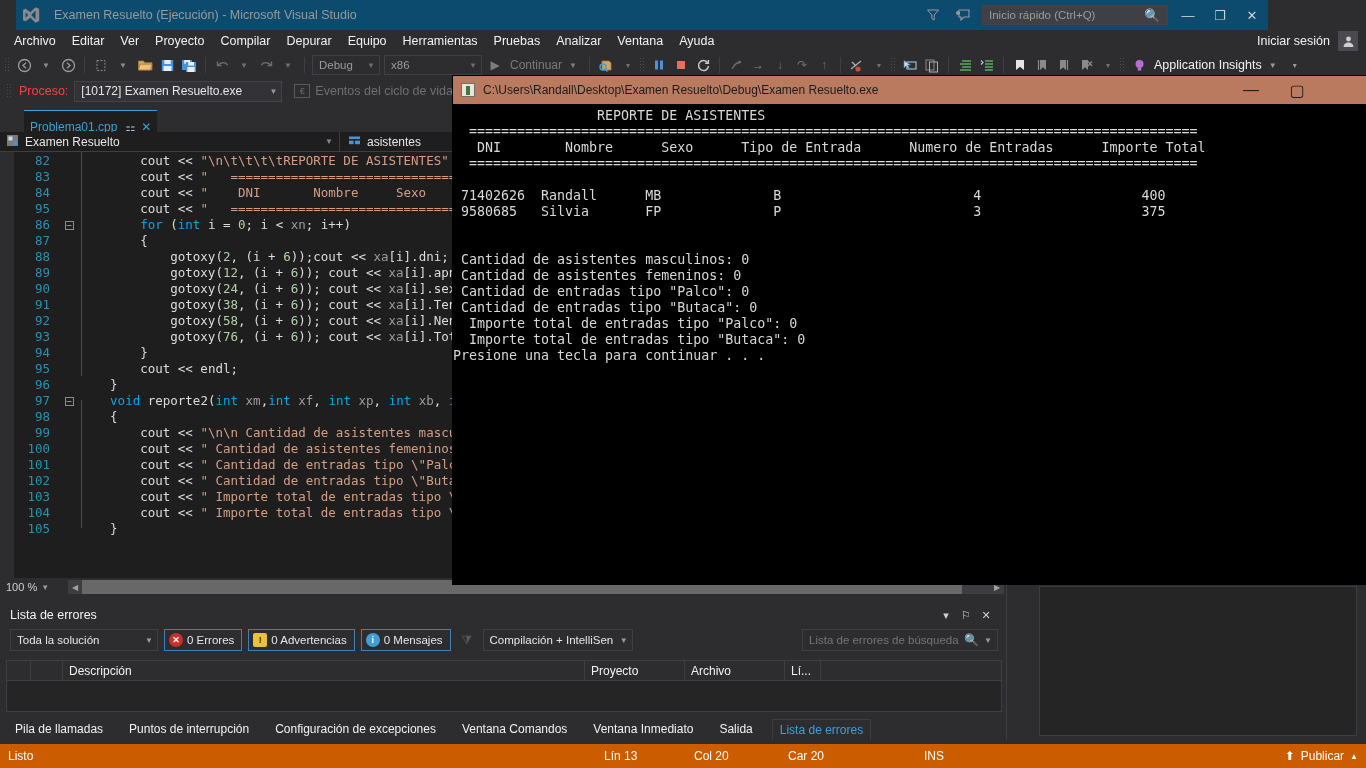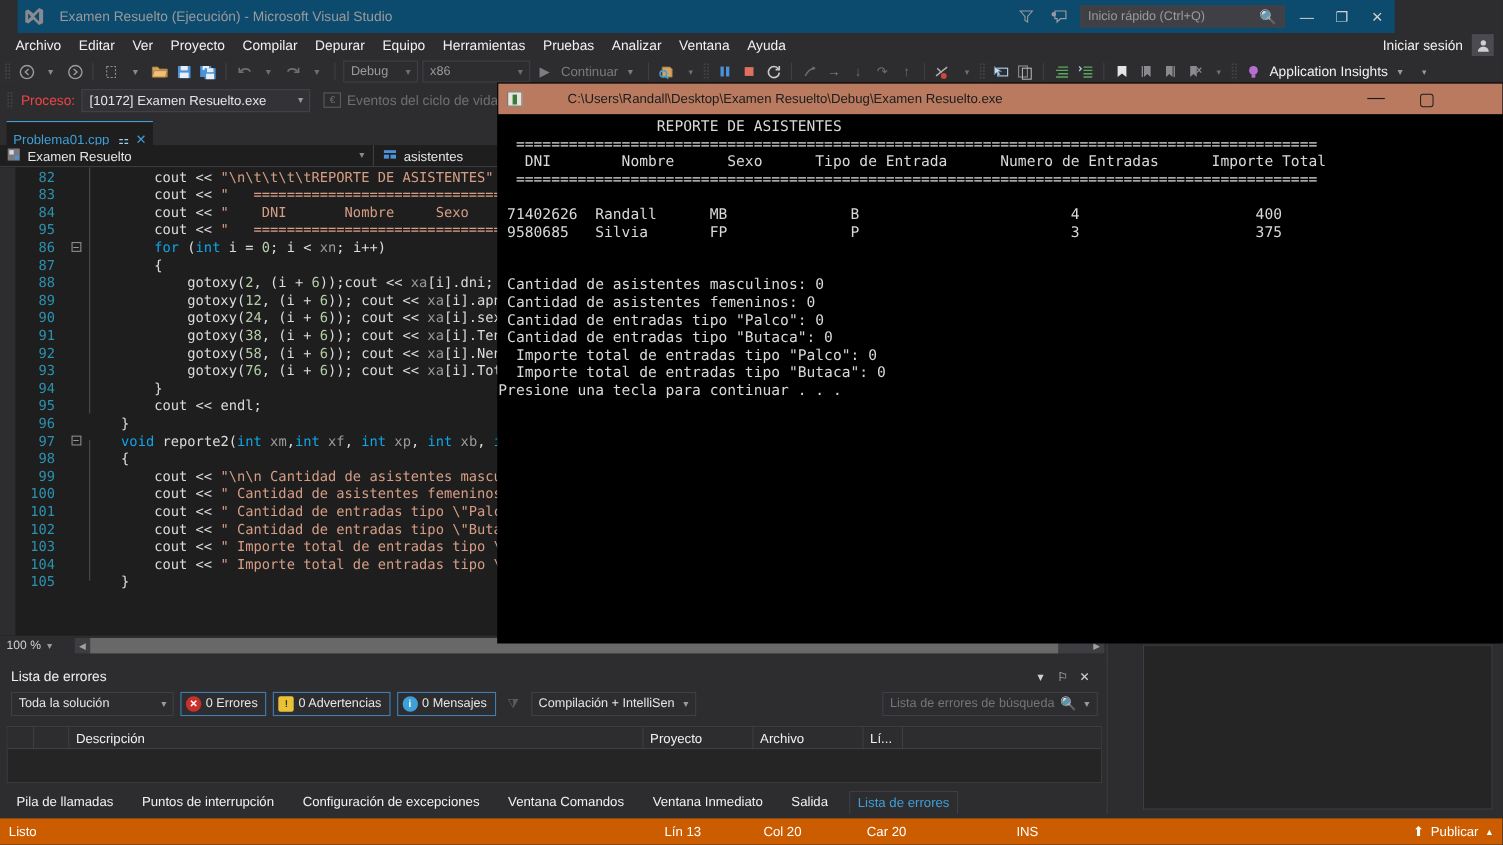--- a/index.html
+++ b/index.html
@@ -89,21 +89,21 @@
   }
   #life-combo { color:#6f6f6f; font-size:12.5px; display:flex; align-items:center; margin-left:12px; }
   .life-icon { width:16px; height:14px; border:1px solid #5a5a5a; color:#6f6f6f;
      font-size:9px; display:flex; align-items:center; justify-content:center; margin-right:5px;}
 
   
   #tabstrip {
     position:absolute; left:0; top:110px; width:1012px; height:22px; background:#2d2d30;
   }
   #doc-tab {
-    position:absolute; left:6px; top:0; height:22px; background:#1e1e1e;
+    position:absolute; left:24px; top:0; height:22px; background:#1e1e1e;
     border-top:1px solid #3f9fd6; display:flex; align-items:center; padding:16px 6px;
   }
   #doc-tab .tname { color:#3f9fd6; font-size:12px; }
   #doc-tab .pin { color:#9fd0ea; font-size:11px; margin-left:8px; }
   #doc-tab .cls { color:#3f9fd6; font-size:12px; margin-left:6px; }
 
   
   #navbar {
     position:absolute; left:0; top:132px; width:1012px; height:20px;
     background:#1e1e1e; display:flex; align-items:center;
@@ -202,21 +202,21 @@
   #console {
     position:absolute; left:453px; top:76px; width:913px; height:508px;
     background:#000000; box-shadow: 0 0 0 1px #000;
   }
   #con-title {
     height:28px; background:#b97a5f; display:flex; align-items:center; position:relative;
   }
   #con-ico { width:14px; height:14px; margin:0 8px 0 8px; background:#e9e4dc;
     border:1px solid #6f6f6f; display:flex; align-items:center; justify-content:center; }
   #con-ico i { display:block; width:4px; height:9px; background:#3c7a3c; }
-  #con-title-text { color:#1c1c1c; font-size:12px; white-space:nowrap;margin-left:33px; }
+  #con-title-text { color:#1c1c1c; font-size:12px; white-space:nowrap; }
   .con-btn { position:absolute; top:0; height:28px; width:46px;
     display:flex; align-items:center; justify-content:center; color:#1c1c1c; }
   #con-body {
     position:absolute; left:0; top:28px; width:913px; height:480px; background:#000;
     font-family:"DejaVu Sans Mono", monospace; font-size:13.3px; color:#d8d8d8;
     line-height:16px; white-space:pre; padding-top:4px;
   }
   .cline { height:16px; white-space:pre; }
 </style>
 </head>

